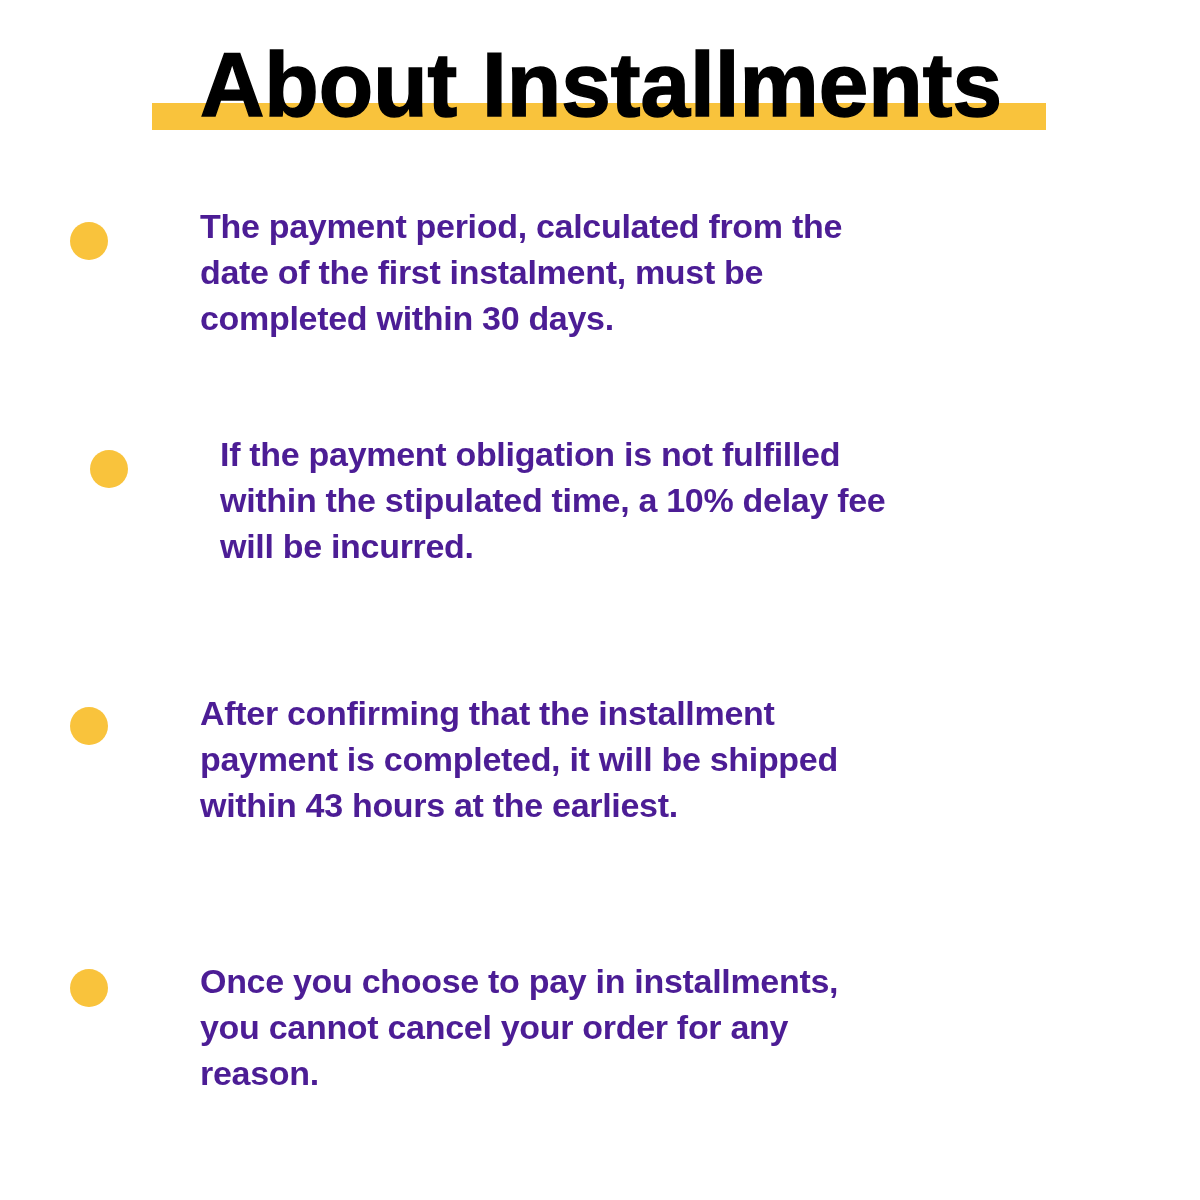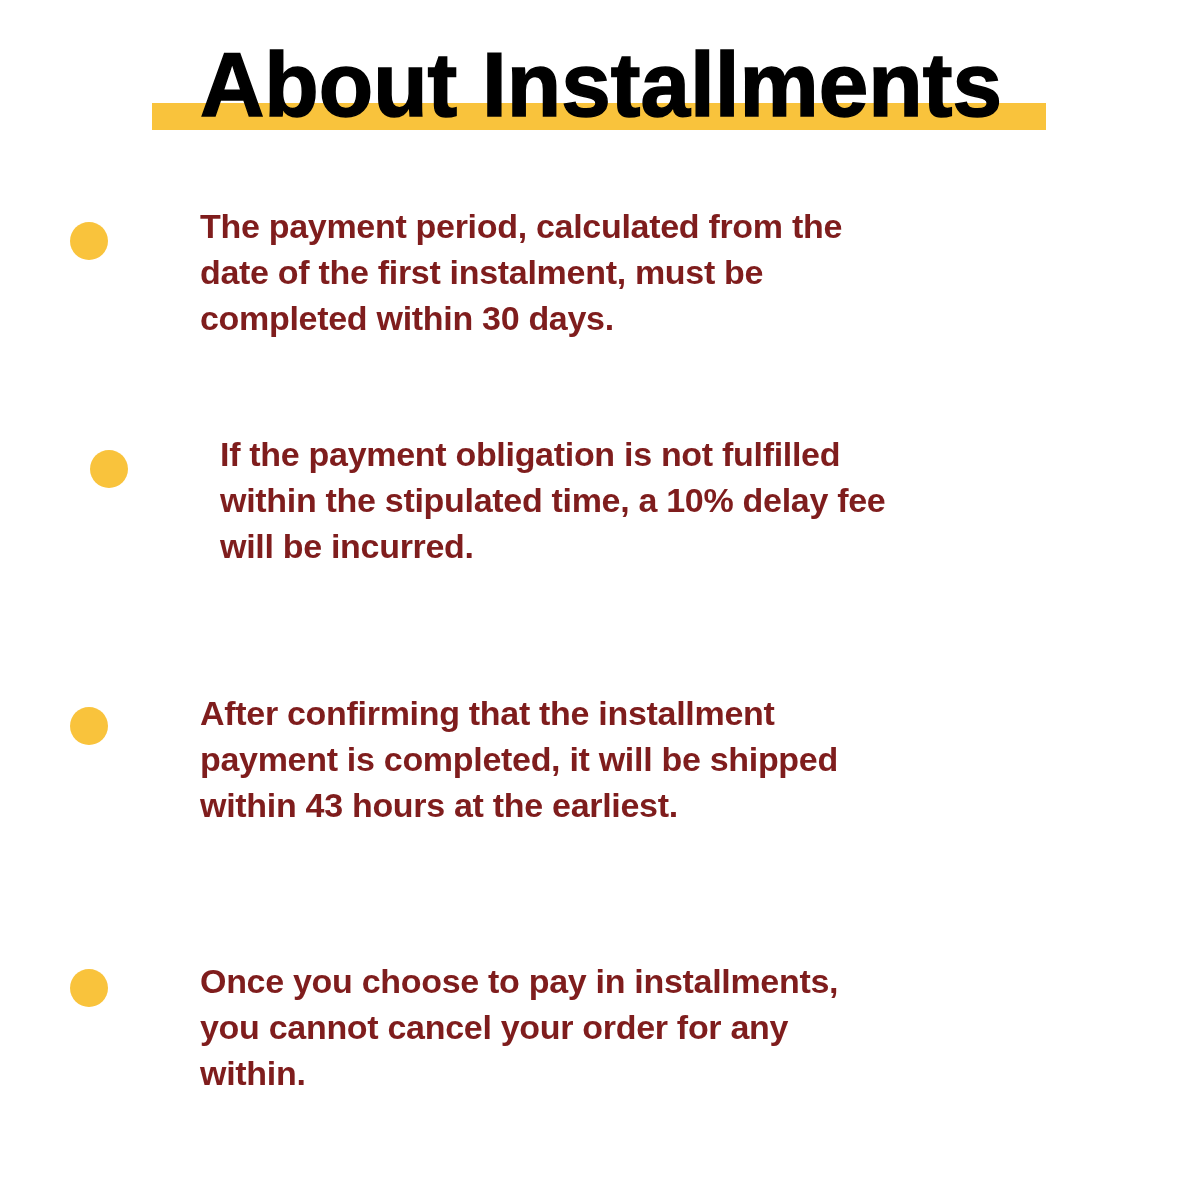--- a/index.html
+++ b/index.html
@@ -71,21 +71,21 @@
   .item-4 .dot { top: 11px; }
 
   .item-text {
     margin-left: 200px;
     width: 880px;
     font-size: 34px;
     font-weight: bold;
     line-height: 46px;
     letter-spacing: -0.3px;
     white-space: pre-line;
-    color: #7f1d1d;
+    color: #4c1d95;
   }
 </style>
 </head>
 <body>
 
 <div class="canvas">
 
   <div class="title-wrap">
     <div class="highlight-bar" style="background-color: rgb(249, 195, 60);"></div>
     <h1 class="title">About Installments</h1>
@@ -107,17 +107,17 @@
     <li class="item item-3">
       <span class="dot" style="background-color: rgb(249, 195, 60);"></span>
       <p class="item-text">After confirming that the installment
 payment is completed, it will be shipped
 within 43 hours at the earliest.</p>
     </li>
     <li class="item item-4">
       <span class="dot" style="background-color: rgb(249, 195, 60);"></span>
       <p class="item-text">Once you choose to pay in installments,
 you cannot cancel your order for any
-within.</p>
+reason.</p>
     </li>
   </ul>
 
 </div>
 
 </body></html>

